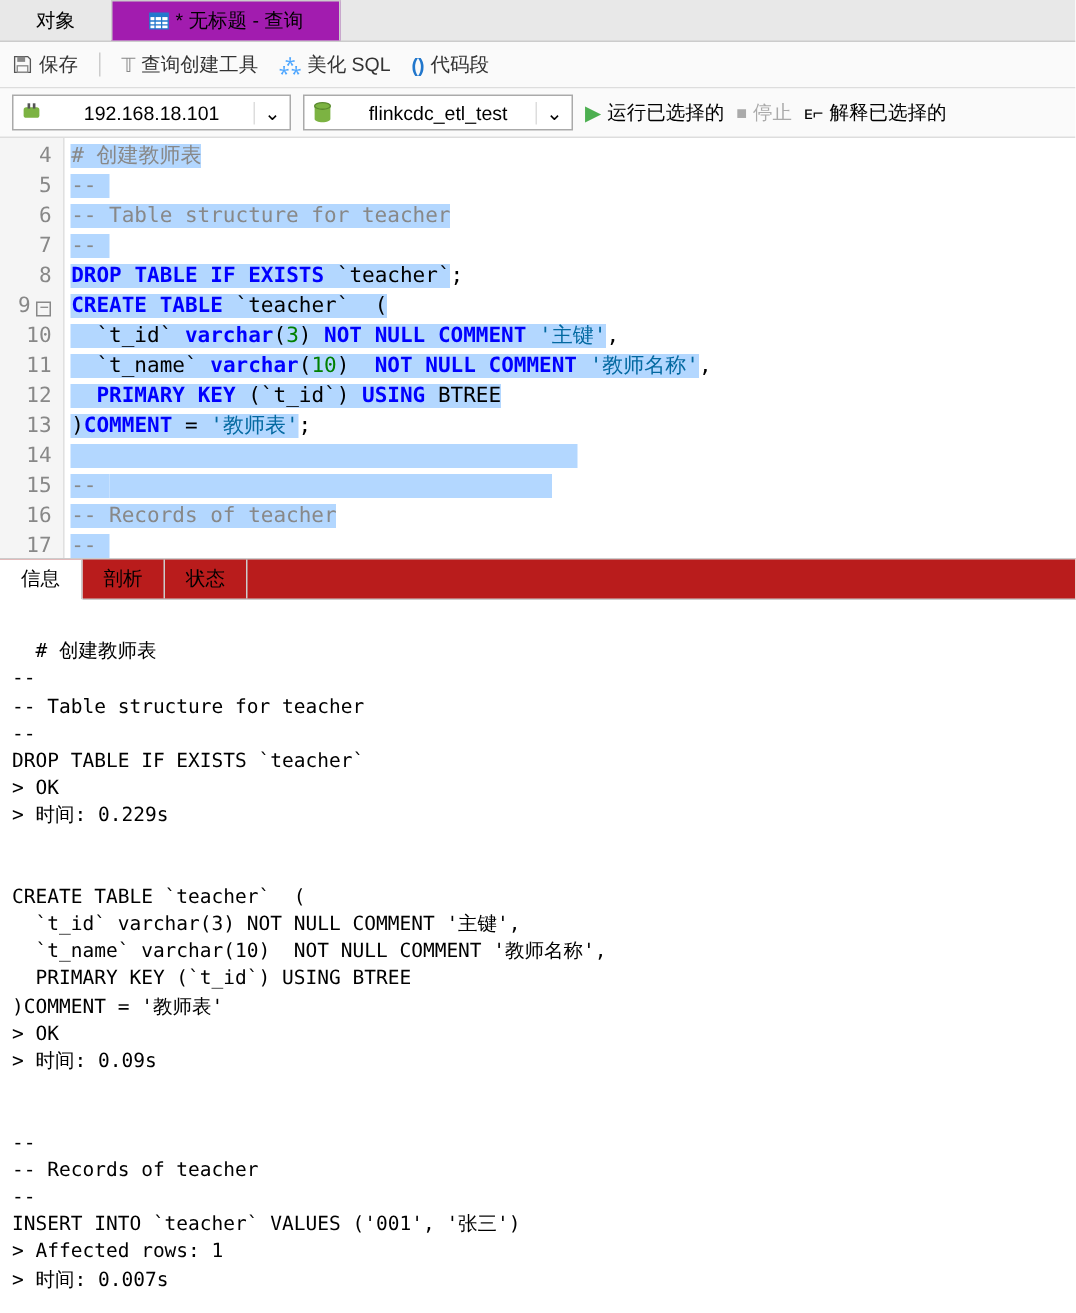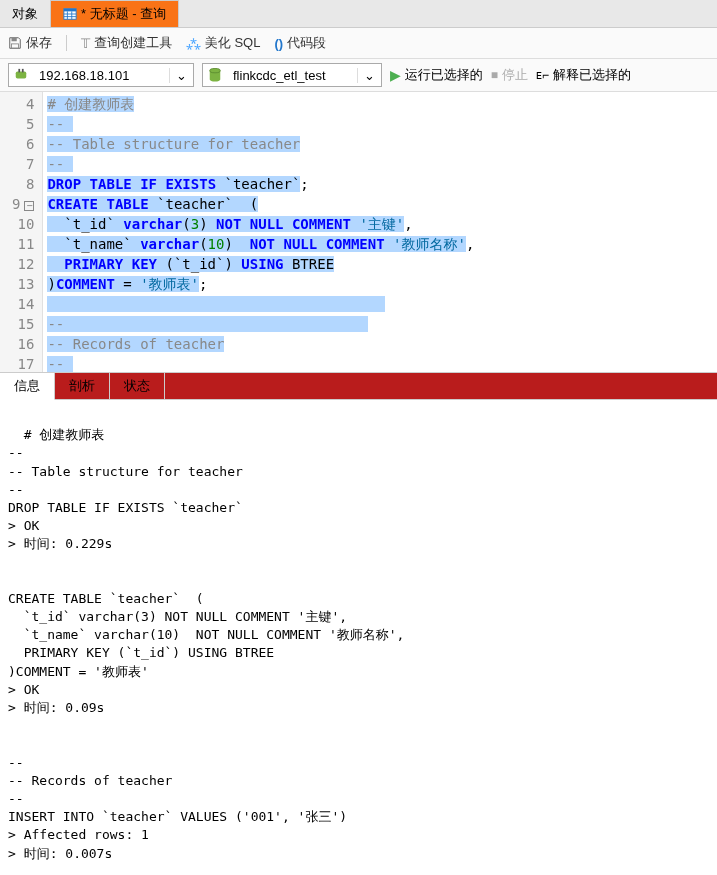--- a/index.html
+++ b/index.html
@@ -1,28 +1,28 @@
 <!DOCTYPE html>
 <html><head>
   <meta charset="utf-8">
   <style>
     * { box-sizing: border-box; margin: 0; padding: 0; }
     body { font-family: "Microsoft YaHei", sans-serif; font-size: 13px; background: #fff; width: 717px; }
     
     .tab-bar { background: #e8e8e8; display: flex; border-bottom: 1px solid #ccc; }
-    .tab { padding: 4px 12px; display: flex; align-items: center; gap: 4px; cursor: pointer; }
-    .tab.active { background: #f97316; border-top: 1px solid #ccc; border-left: 1px solid #ccc; border-right: 1px solid #ccc; }
+    .tab { padding: 4px 24px; display: flex; align-items: center; gap: 4px; cursor: pointer; }
+    .tab.active { background: #a21caf; border-top: 1px solid #ccc; border-left: 1px solid #ccc; border-right: 1px solid #ccc; }
     .tab-icon { width: 14px; height: 14px; }
     
     .toolbar { display: flex; align-items: center; padding: 6px 8px; gap: 14px; border-bottom: 1px solid #ddd; background: #fafafa; }
     .tb-item { display: flex; align-items: center; gap: 4px; cursor: pointer; color: #333; }
     .tb-sep { width: 1px; height: 16px; background: #ccc; }
     
     .conn-bar { display: flex; align-items: center; padding: 4px 8px; gap: 8px; border-bottom: 1px solid #ddd; background: #fafafa; }
-    .combo { display: flex; align-items: center; border: 1px solid #aaa; background: #fff; height: 24px; }
+    .combo { display: flex; align-items: center; border: 1px solid #aaa; background: #fff; height: 24px; text-align: center; }
     .combo .cb-icon { width: 16px; height: 16px; margin: 0 4px; display:flex; align-items:center; justify-content:center; }
     .combo .cb-text { padding: 0 6px; flex: 1; }
     .combo .cb-arrow { padding: 0 6px; border-left: 1px solid #ddd; }
     .combo1 { width: 186px; }
     .combo2 { width: 180px; }
     .run-btn { display: flex; align-items: center; gap: 4px; cursor: pointer; }
     .play-icon { color: #4CAF50; font-size: 14px; }
     .stop-btn { display: flex; align-items: center; gap: 4px; color: #aaa; }
     .stop-icon { color: #aaa; font-size: 12px; }
     .explain-btn { display: flex; align-items: center; gap: 4px; cursor: pointer; }

